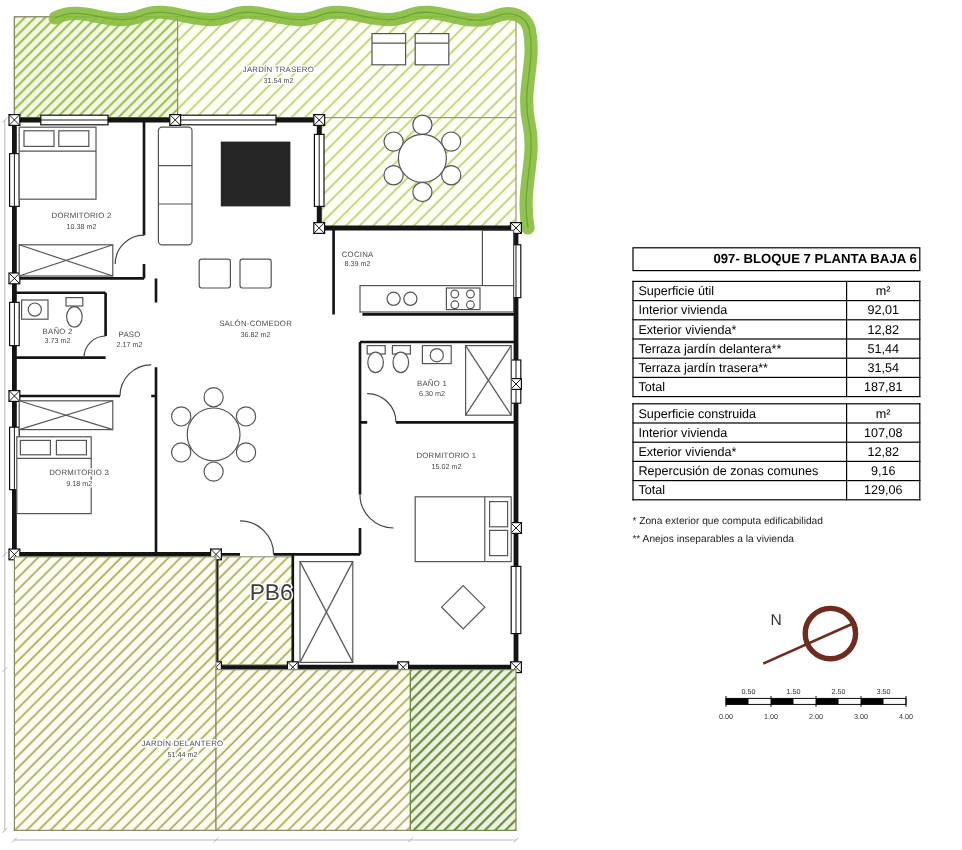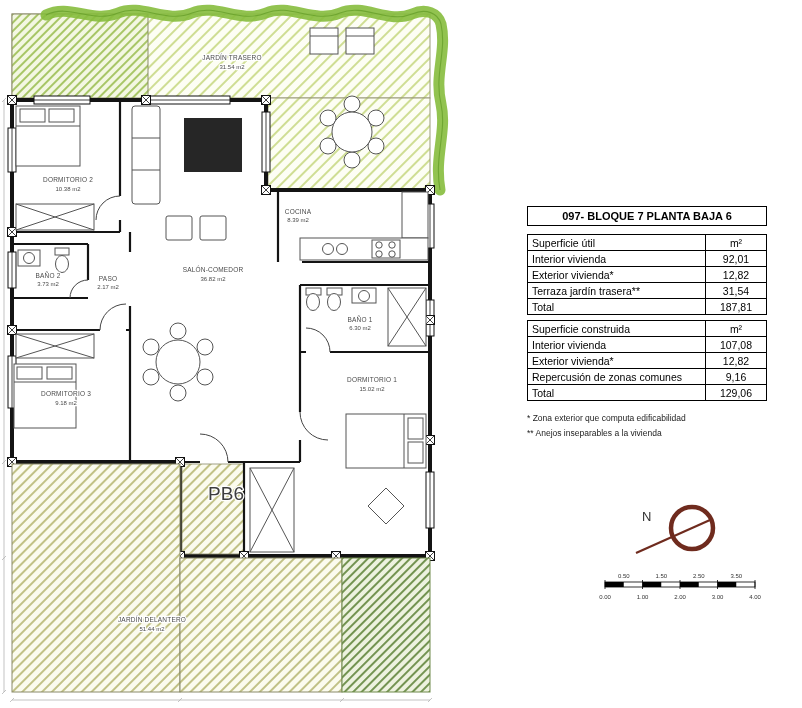--- a/index.html
+++ b/index.html
@@ -5,21 +5,21 @@
   html,body{margin:0;padding:0}
   body{width:802px;height:708px;position:relative;background:#fff;
        font-family:"Liberation Sans",sans-serif;overflow:hidden}
   #plan{position:absolute;left:0;top:0}
   svg text{font-family:"Liberation Sans",sans-serif;fill:#4a4a4a}
   .room-name{font-size:6.5px;letter-spacing:.2px}
   .room-area{font-size:6px}
   .halo{paint-order:stroke;stroke:#ffffff;stroke-width:2.5px;stroke-linejoin:round}
   .pb6{font-size:19px;fill:#3d3d3d}
   #panel{position:absolute;left:527px;top:206px;width:240px;color:#000}
-  .title-box{border:1px solid #000;font-weight:bold;font-size:11px;text-align:center;
+  .title-box{border:1px solid #000;font-weight:bold;font-size:11px;text-align:right;
              padding:3px 2px;margin-bottom:8px;background:#fff}
   table.t{border-collapse:collapse;width:100%;font-size:10.5px;table-layout:fixed}
   table.t td{border:1px solid #000;padding:1px 4px;height:13px;overflow:hidden;white-space:nowrap}
   table.t td.val{width:52px;text-align:center}
   table.t tr.hdr td,table.t tr.total td{font-weight:normal}
   table.t2{margin-top:5px}
   .notes{margin-top:10px;font-size:8.5px;color:#222;line-height:1.8}
   #compass{position:absolute;left:600px;top:495px}
   #scalebar{position:absolute;left:593px;top:568px}
   .scale-label{font-size:6px;fill:#333}
@@ -309,20 +309,24 @@
     </tr>
     <tr>
       <td>Interior vivienda</td>
       <td class="val">92,01</td>
     </tr>
     <tr>
       <td>Exterior vivienda*</td>
       <td class="val">12,82</td>
     </tr>
     <tr>
+      <td>Terraza jardín delantera**</td>
+      <td class="val">51,44</td>
+    </tr>
+    <tr>
       <td>Terraza jardín trasera**</td>
       <td class="val">31,54</td>
     </tr>
     <tr class="total">
       <td>Total</td>
       <td class="val">187,81</td>
     </tr>
   </tbody>
     </table>
 

